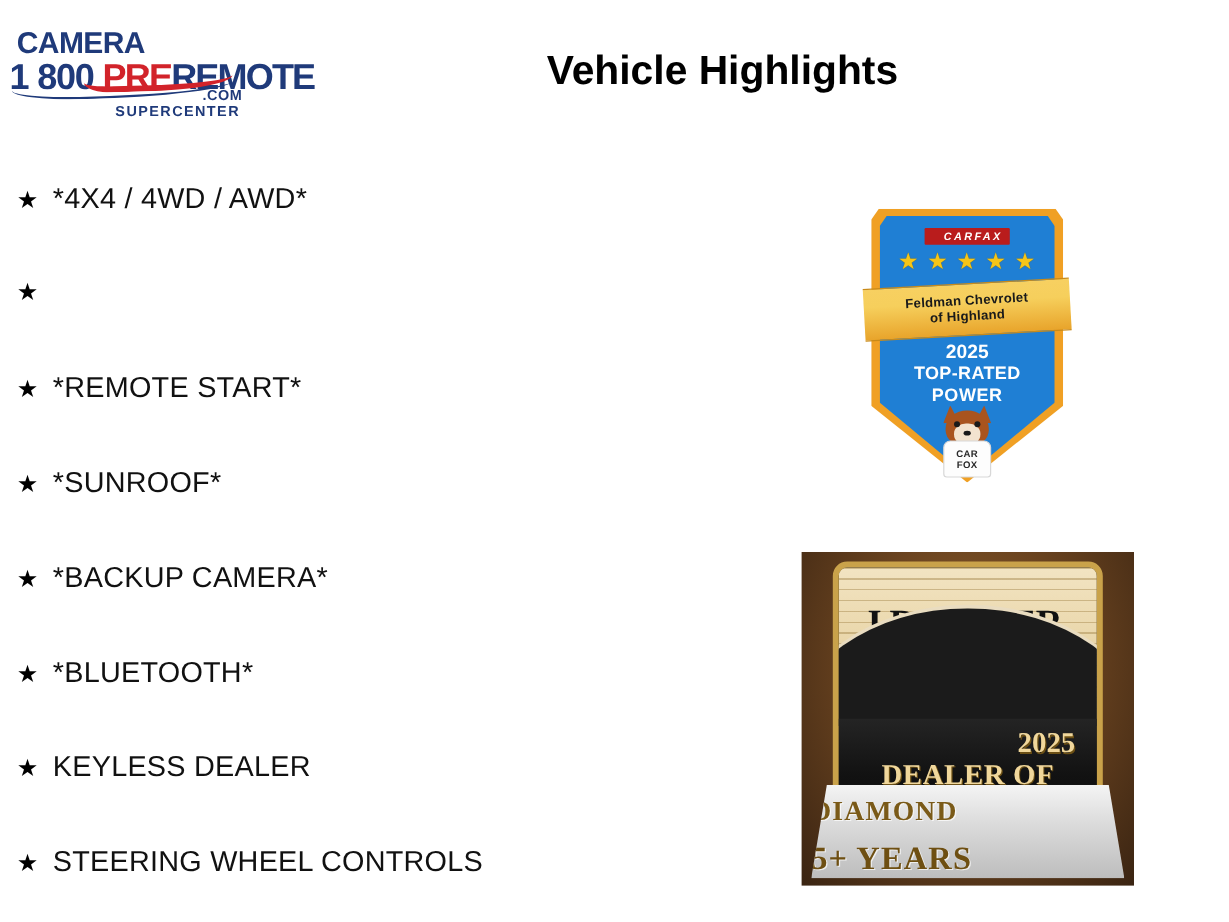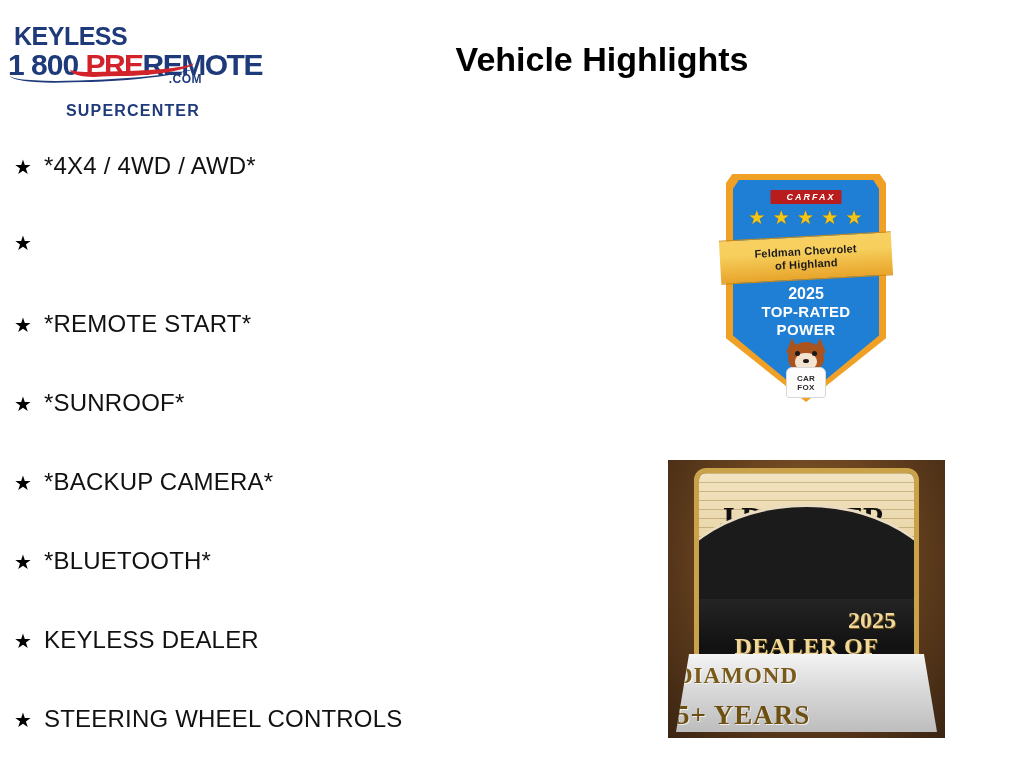--- a/index.html
+++ b/index.html
@@ -44,21 +44,21 @@
     border-bottom: 5px solid #d2232a;
     border-radius: 0 0 60% 20%/0 0 100% 70%;
     transform: rotate(-1.5deg);
   }
   .logo-com {
     position: absolute; right: 2px; top: 48px;
     font-weight: bold; font-size: 12px; color: #1f3a7a; letter-spacing: 0.5px;
   }
   .logo-super {
     position: absolute; right: 4px; top: 62px;
-    font-weight: bold; font-size: 16px; color: #1f3a7a; letter-spacing: 1.2px; margin-top: 16px;
+    font-weight: bold; font-size: 12px; color: #1f3a7a; letter-spacing: 1.2px;
   }
 
   
   .page-title {
     position: absolute; left: 0; top: 40px; width: 1024px;
     text-align: center; padding-left: 180px;
     font-size: 34px; font-weight: bold; color: #000;
   }
 
   
@@ -219,21 +219,21 @@
     text-shadow: 1px 1px 0 rgba(255,255,255,0.7);
     margin-top: 11px;
   }
 </style>
 </head>
 <body>
 
 <div class="page">
 
   <div class="logo">
-    <div class="logo-feldman">KEYLESS</div>
+    <div class="logo-feldman">CAMERA</div>
     <div class="logo-row2">
       <span class="logo-num">1 800 </span><span class="logo-pre">PRE</span><span class="logo-owned">REMOTE</span>
     </div>
     <div class="swoosh-blue"></div>
     <div class="swoosh-red"></div>
     <div class="logo-com">.COM</div>
     <div class="logo-super">SUPERCENTER</div>
   </div>
 
   <div class="page-title">Vehicle Highlights</div>

